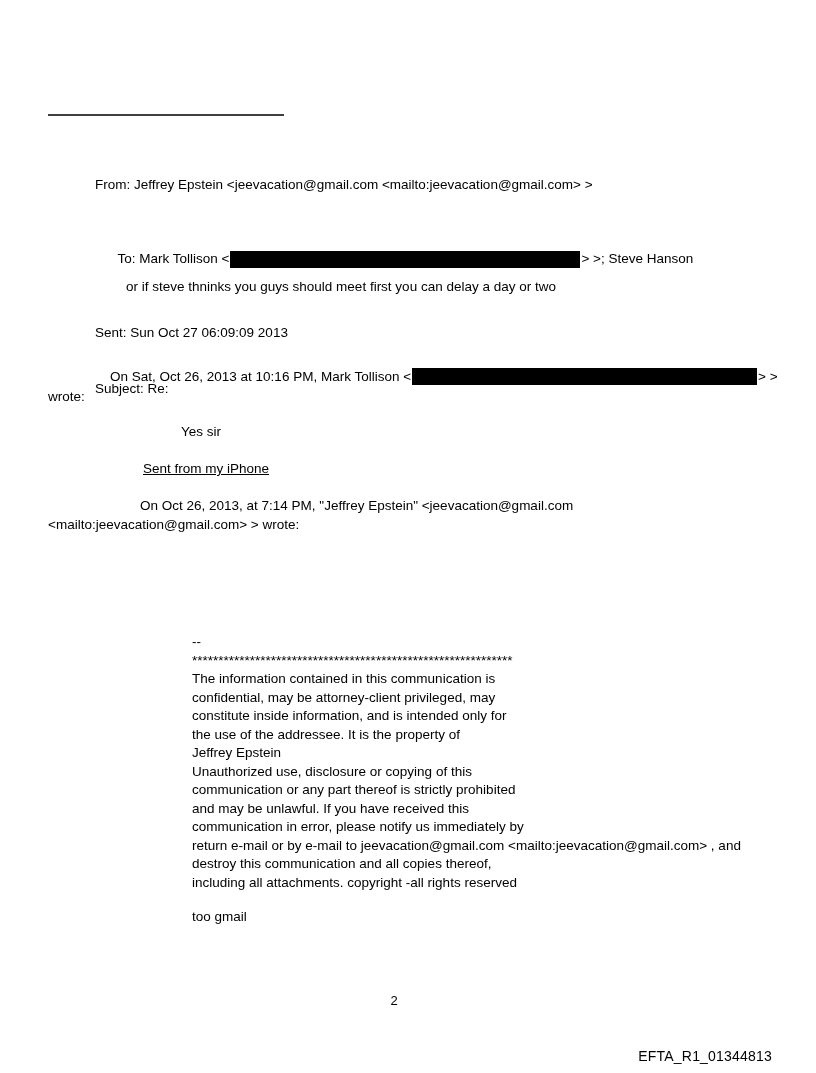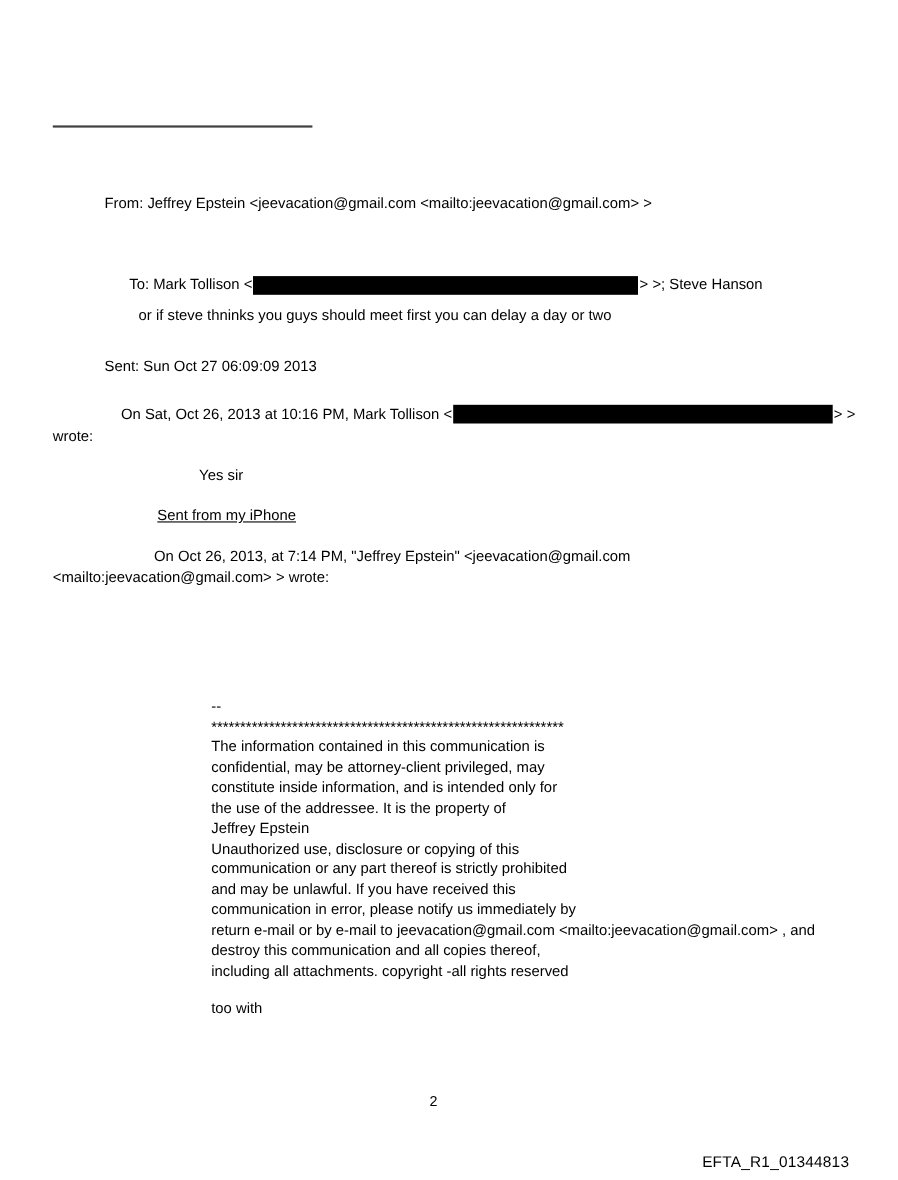--- a/index.html
+++ b/index.html
@@ -66,36 +66,37 @@
 <div class="page">
 
   <div class="separator"></div>
 
   <div class="abs" style="left:95px; top:139px;">
     <div>From: Jeffrey Epstein &lt;jeevacation@gmail.com &lt;mailto:jeevacation@gmail.com&gt; &gt;</div>
     <div>
       <span>To: Mark Tollison &lt;</span><span class="redaction red-to"></span><span>&gt; &gt;; Steve Hanson</span>
     </div>
     <div>Sent: Sun Oct 27 06:09:09 2013</div>
+    <div>Subject: Re:</div>
   </div>
 
   <div class="abs" style="left:102px; top:278px;margin-left:24px;">or if steve thninks you guys should meet first you can delay a day or two</div>
 
   <div class="abs" style="left:95px; top:349px;">
     <span>On Sat, Oct 26, 2013 at 10:16 PM, Mark Tollison &lt;</span><span class="redaction red-quote"></span><span>&gt; &gt;</span>
   </div>
   <div class="abs" style="left:48px; top:367.5px;margin-top:20px;">wrote:</div>
 
   <div class="abs" style="left:143px; top:423px;margin-left:38px;">Yes sir</div>
   <div class="abs" style="left:143px; top:460px;text-decoration:underline;">Sent from my iPhone</div>
   <div class="abs" style="left:140px; top:497px;text-align:right;">On Oct 26, 2013, at 7:14 PM, "Jeffrey Epstein" &lt;jeevacation@gmail.com</div>
   <div class="abs" style="left:48px; top:515.5px;">&lt;mailto:jeevacation@gmail.com&gt; &gt; wrote:</div>
 
 
   <div class="abs sig-block" style="left:192px; top:633px;"><div class="sig-line">--</div><div class="sig-line">*************************************************************</div><div class="sig-line">The information contained in this communication is</div><div class="sig-line">confidential, may be attorney-client privileged, may</div><div class="sig-line">constitute inside information, and is intended only for</div><div class="sig-line">the use of the addressee. It is the property of</div><div class="sig-line">Jeffrey Epstein</div><div class="sig-line">Unauthorized use, disclosure or copying of this</div><div class="sig-line">communication or any part thereof is strictly prohibited</div><div class="sig-line">and may be unlawful. If you have received this</div><div class="sig-line">communication in error, please notify us immediately by</div><div class="sig-line">return e-mail or by e-mail to jeevacation@gmail.com &lt;mailto:jeevacation@gmail.com&gt; , and</div><div class="sig-line">destroy this communication and all copies thereof,</div><div class="sig-line">including all attachments. copyright -all rights reserved</div></div>
 
-  <div class="abs" style="left:192px; top:908px;">too with</div>
+  <div class="abs" style="left:192px; top:908px;">too gmail</div>
 
   <div class="page-number">2</div>
 
   <div class="bates">EFTA_R1_01344813</div>
 
 </div>
 
 </body></html>

